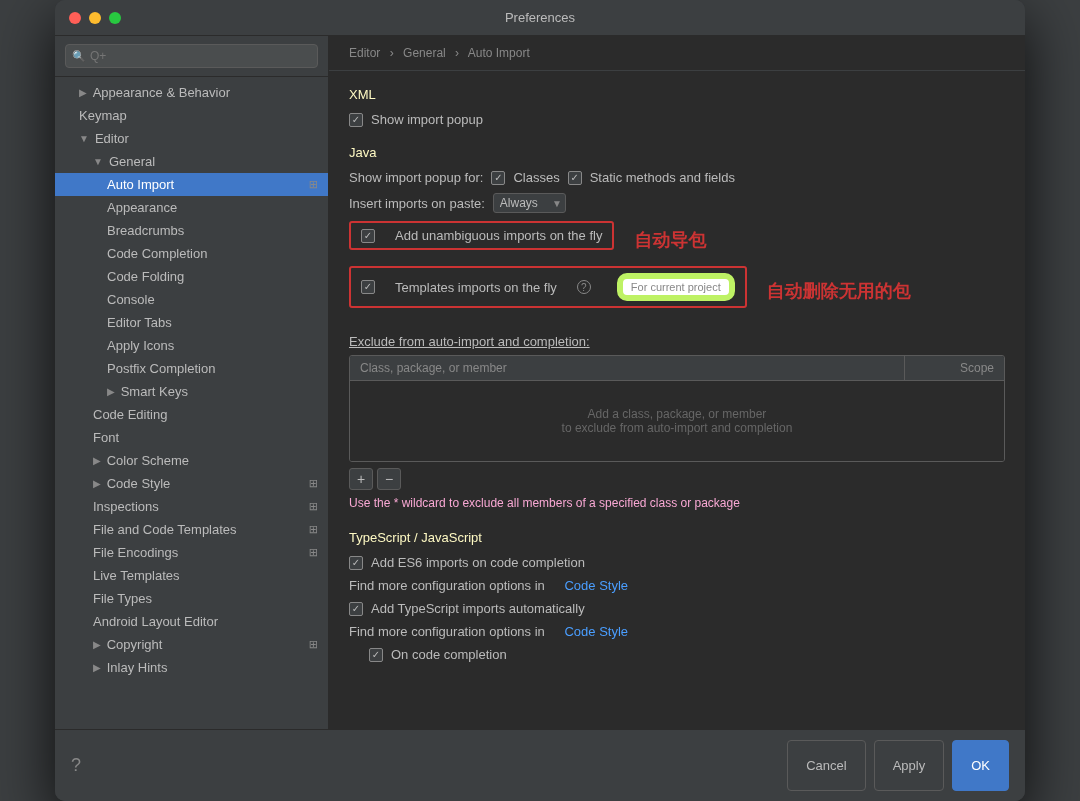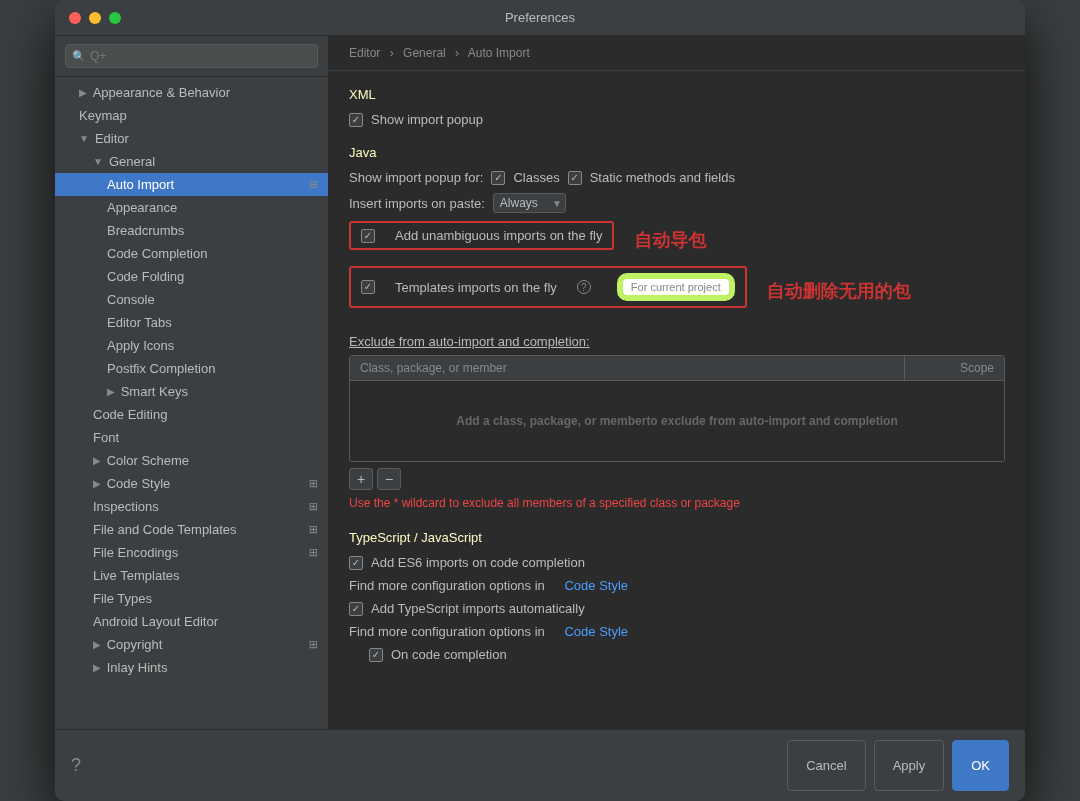--- a/index.html
+++ b/index.html
@@ -257,50 +257,49 @@
       flex: 1;
     }
     .table-header-cell.scope-col {
       flex: 0 0 100px;
       border-left: 1px solid #5a5a5a;
       text-align: right;
     }
     .table-body {
       min-height: 80px;
       display: flex;
-      flex-direction: row;
+      flex-direction: column;
       align-items: center;
       justify-content: center;
       color: #666;
       font-size: 12px;
       text-align: center;
       padding: 16px;
       background: #2b2b2b;
-      font-weight: bold;
     }
     .table-actions {
       display: flex;
       gap: 4px;
       margin-top: 6px;
     }
     .table-btn {
       width: 24px;
       height: 22px;
       background: #3c3f41;
       border: 1px solid #5a5a5a;
       border-radius: 3px;
       color: #bbbbbb;
       display: flex;
       align-items: center;
       justify-content: center;
       cursor: pointer;
       font-size: 14px;
     }
     .hint-text {
-      color: #ef4444;
+      color: #f9a8d4;
       font-size: 12px;
       margin-top: 4px;
       line-height: 1.5;
     }
     .ts-section { margin-top: 10px; }
     .link-text { color: #4a9eff; cursor: pointer; text-decoration: none; }
     .indent-option {
       margin-left: 20px;
     }
     

